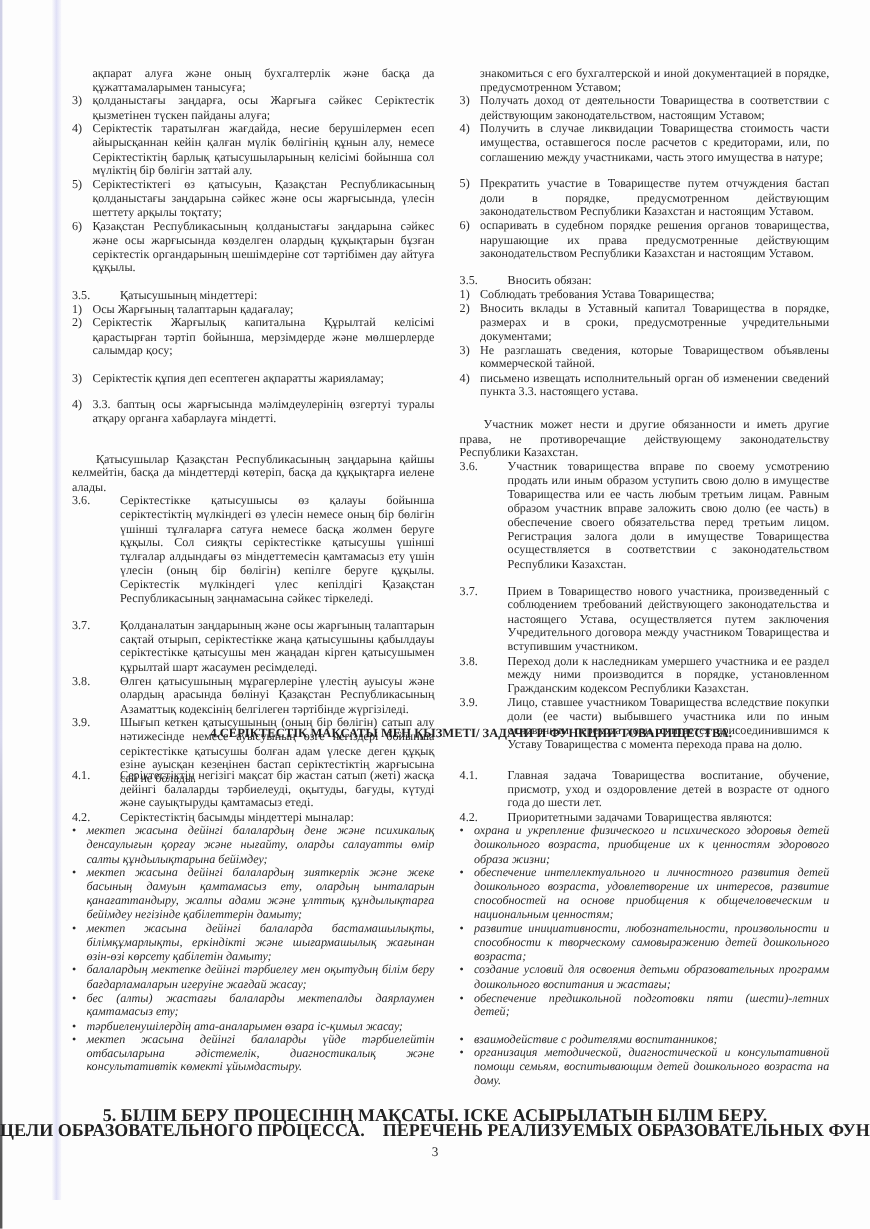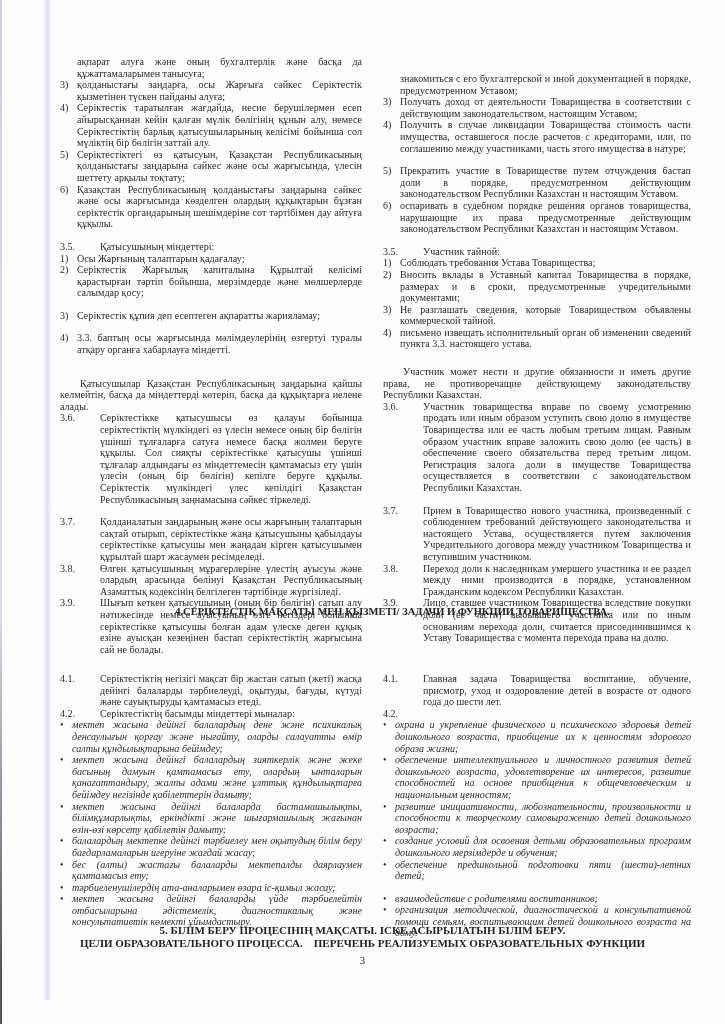--- a/index.html
+++ b/index.html
@@ -14,41 +14,41 @@
     position: absolute; left: 0; top: 0; width: 2px; height: 1024px;
     background: linear-gradient(#cfd0e6, #d9d9ee 60%, #555 95%);
   }
   .binding-stripe {
     position: absolute; left: 43px; top: 0; width: 8px; height: 1000px;
     background: linear-gradient(90deg, rgba(205,205,240,0.0), rgba(200,200,240,0.55), rgba(215,215,245,0.15));
   }
   .page { position: absolute; left: 0; top: 0; width: 725px; height: 900px; }
   .col { position: absolute; font-size: 10.1px; line-height: 11.6px; text-align: justify; }
   .col-left { left: 60px; width: 302px; top: 56px; }
-  .col-right { left: 383px; width: 308px; top: 73px; }
-  .col-left.s4, .col-right.s4 { top: 673px; }
+  .col-right { left: 383px; width: 308px; top: 56px; }
+  .col-left.s4, .col-right.s4 { top: 641px; }
   .para { margin: 0 0 0 0; }
   .item { display: flex; margin: 0; }
   .item .num { width: 17px; flex: none; text-align: left; }
   .item .txt { flex: 1; text-align: justify; }
   .gap { height: 11px; }
   .gap-s { height: 5px; }
   .clause { display: flex; }
   .clause .cnum { width: 40px; flex: none; }
   .clause .ctxt { flex: 1; }
   .indent { text-indent: 20px; }
   .bullet { display: flex; }
   .bullet .dot { width: 12px; flex: none; text-align: left; font-size: 10px; }
   .bullet .txt { flex: 1; text-align: justify; font-style: italic; }
   .section-title {
     position: absolute; left: 0; width: 725px; text-align: center;
     font-weight: bold; font-size: 10.5px; color: #222;
   }
   .t4 { top: 606px; left: 30px; }
-  .t5 { top: 924px; line-height: 13px; font-size: 11px; }
+  .t5 { top: 924px; line-height: 13px; font-size: 15px; }
   .page-number { position: absolute; top: 954px; left: 0; width: 725px; text-align: center; font-size: 11px; }
 </style>
 </head>
 <body>
 
 <div class="binding-edge"></div>
 <div class="binding-stripe"></div>
 
 <div class="page">
 
@@ -130,21 +130,21 @@
         <span class="num">5)</span>
         <span class="txt">Прекратить участие в Товариществе путем отчуждения бастап доли в порядке, предусмотренном действующим законодательством Республики Казахстан и настоящим Уставом.</span>
       </div>
     <div class="item">
         <span class="num">6)</span>
         <span class="txt">оспаривать в судебном порядке решения органов товарищества, нарушающие их права предусмотренные действующим законодательством Республики Казахстан и настоящим Уставом.</span>
       </div>
     <div class="gap"></div>
     <div class="clause">
         <span class="cnum">3.5.</span>
-        <span class="ctxt">Участник тайной:</span>
+        <span class="ctxt">Вносить обязан:</span>
       </div>
     <div class="item">
         <span class="num">1)</span>
         <span class="txt">Соблюдать требования Устава Товарищества;</span>
       </div>
     <div class="item">
         <span class="num">2)</span>
         <span class="txt">Вносить вклады в Уставный капитал Товарищества в порядке, размерах и в сроки, предусмотренные учредительными документами;</span>
       </div>
     <div class="item">
@@ -218,36 +218,37 @@
       </div>
   </div>
 
   <div class="col col-right s4">
     <div class="clause">
         <span class="cnum">4.1.</span>
         <span class="ctxt">Главная задача Товарищества воспитание, обучение, присмотр, уход и оздоровление детей в возрасте от одного года до шести лет.</span>
       </div>
     <div class="clause">
         <span class="cnum">4.2.</span>
+        <span class="ctxt">Приоритетными задачами Товарищества являются:</span>
       </div>
     <div class="bullet">
         <span class="dot">•</span>
         <span class="txt">охрана и укрепление физического и психического здоровья детей дошкольного возраста, приобщение их к ценностям здорового образа жизни;</span>
       </div>
     <div class="bullet">
         <span class="dot">•</span>
         <span class="txt">обеспечение интеллектуального и личностного развития детей дошкольного возраста, удовлетворение их интересов, развитие способностей на основе приобщения к общечеловеческим и национальным ценностям;</span>
       </div>
     <div class="bullet">
         <span class="dot">•</span>
         <span class="txt">развитие инициативности, любознательности, произвольности и способности к творческому самовыражению детей дошкольного возраста;</span>
       </div>
     <div class="bullet">
         <span class="dot">•</span>
-        <span class="txt">создание условий для освоения детьми образовательных программ дошкольного мерзімдерде и обучения;</span>
+        <span class="txt">создание условий для освоения детьми образовательных программ дошкольного воспитания и жастағы;</span>
       </div>
     <div class="bullet">
         <span class="dot">•</span>
         <span class="txt">обеспечение предшкольной подготовки пяти (шести)-летних детей;</span>
       </div>
     <div class="gap"></div>
     <div class="bullet">
         <span class="dot">•</span>
         <span class="txt">взаимодействие с родителями воспитанников;</span>
       </div>

